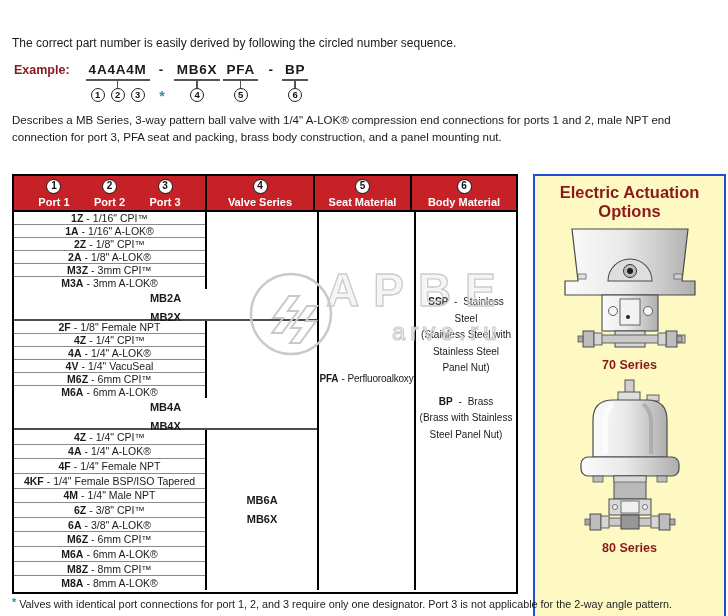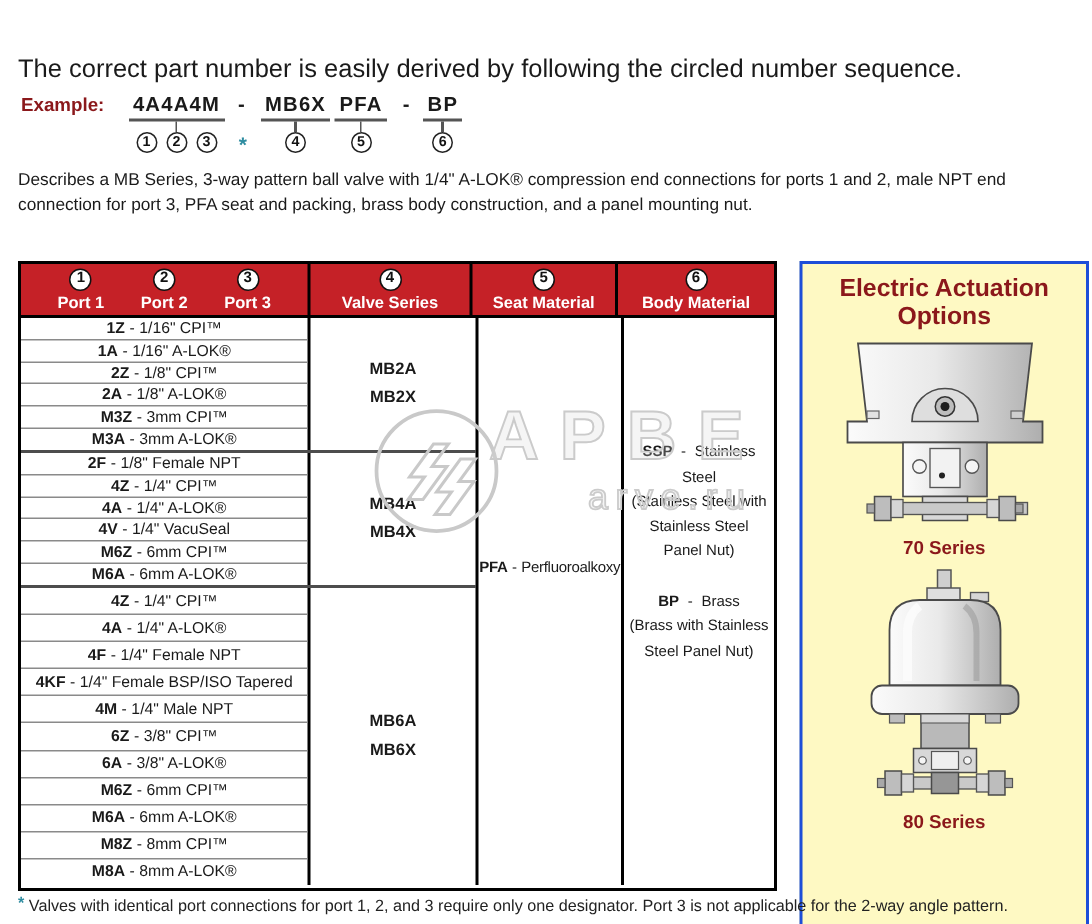--- a/index.html
+++ b/index.html
@@ -1,21 +1,21 @@
 <!DOCTYPE html>
 <html><head>
 <meta charset="utf-8">
 <style>
   * { margin:0; padding:0; box-sizing:border-box; }
   body { background:#fff; font-family:"Liberation Sans","DejaVu Sans",sans-serif; color:#1a1a1a; }
   .page { position:relative; width:728px; height:616px; background:#fff; overflow:hidden; }
 
   
   .title { position:absolute; left:12px; top:6px; font-size:17.5px; font-weight:bold; color:#8b181b; letter-spacing:-0.2px; }
-  .subtitle { position:absolute; left:12px; top:36px; font-size:17px; }
+  .subtitle { position:absolute; left:12px; top:36px; font-size:12px; }
 
   
   .example { position:absolute; left:14px; top:62px; display:flex; align-items:flex-start; }
   .ex-label { color:#8b181b; font-weight:bold; font-size:12.5px; margin-right:16px; padding-top:1px; }
   .seg { display:inline-flex; flex-direction:column; }
   .seg-code { font-weight:bold; font-size:13.5px; letter-spacing:0.8px; text-align:center;
               border-bottom:2px solid #555; padding:0 3px 2px; white-space:nowrap; }
   .seg-tick { width:1.5px; height:7px; background:#555; margin:0 auto; }
   .seg-circles { position:relative; display:flex; gap:6px; justify-content:center; }
   .num-circle { width:14px; height:14px; border:1.3px solid #222; border-radius:50%; background:#fff;
@@ -37,21 +37,21 @@
   .h4 { flex:1; }
   .hstack { display:flex; flex-direction:column; align-items:center; }
   .hcircle { width:15px; height:15px; border:1.5px solid #111; border-radius:50%; background:#fff;
              color:#111; font-size:10px; line-height:12.5px; font-weight:bold; text-align:center; margin-bottom:2px; }
   .hlabel { font-weight:bold; font-size:11px; white-space:nowrap; }
 
   .tbody { display:flex; height:378px; }
   .groups { width:303px; display:flex; flex-direction:column; }
   .group { display:flex; border-bottom:2px solid #4d4d4d; }
   .group:last-child { border-bottom:none; }
-  .group.g1, .group.g2 { height:90px; }
+  .group.g1, .group.g2 { height:109px;flex-direction:column; }
   .group.g3 { flex:1; }
   .g-rows { width:193px; border-right:2px solid #000; display:flex; flex-direction:column; }
   .trow { flex:1; display:flex; align-items:center; justify-content:center; border-bottom:1px solid #8a8a8a;
           font-size:10.5px; white-space:nowrap; }
   .trow:last-child { border-bottom:none; }
   .code { font-weight:bold; }
   .sep { margin:0 3px; }
   .g-series { flex:1; display:flex; flex-direction:column; align-items:center; justify-content:center;
               font-weight:bold; font-size:11px; line-height:19px; }
   .seat-col { width:97px; border-left:2px solid #000; display:flex; align-items:center; justify-content:center;

